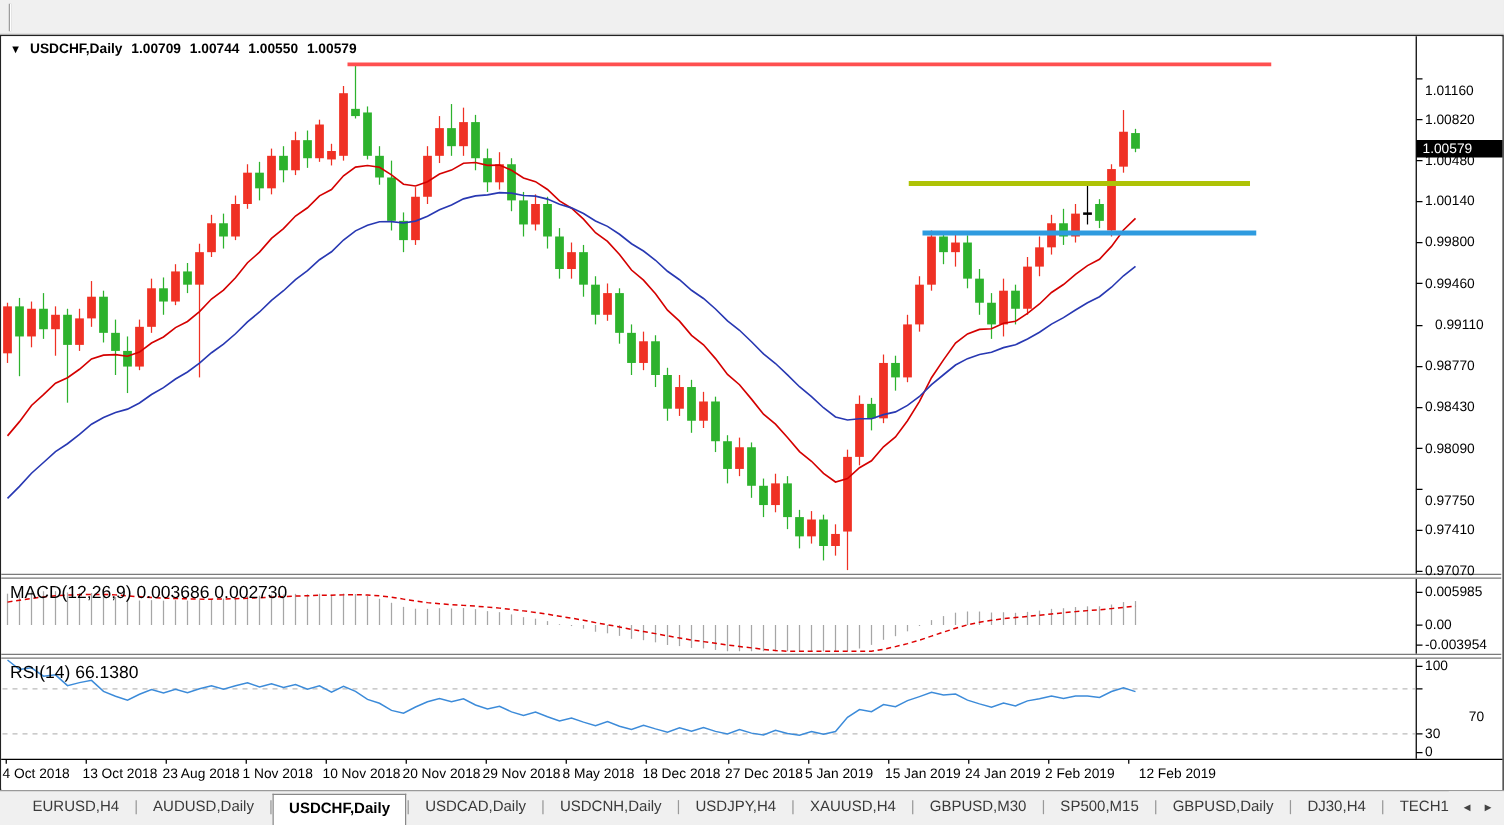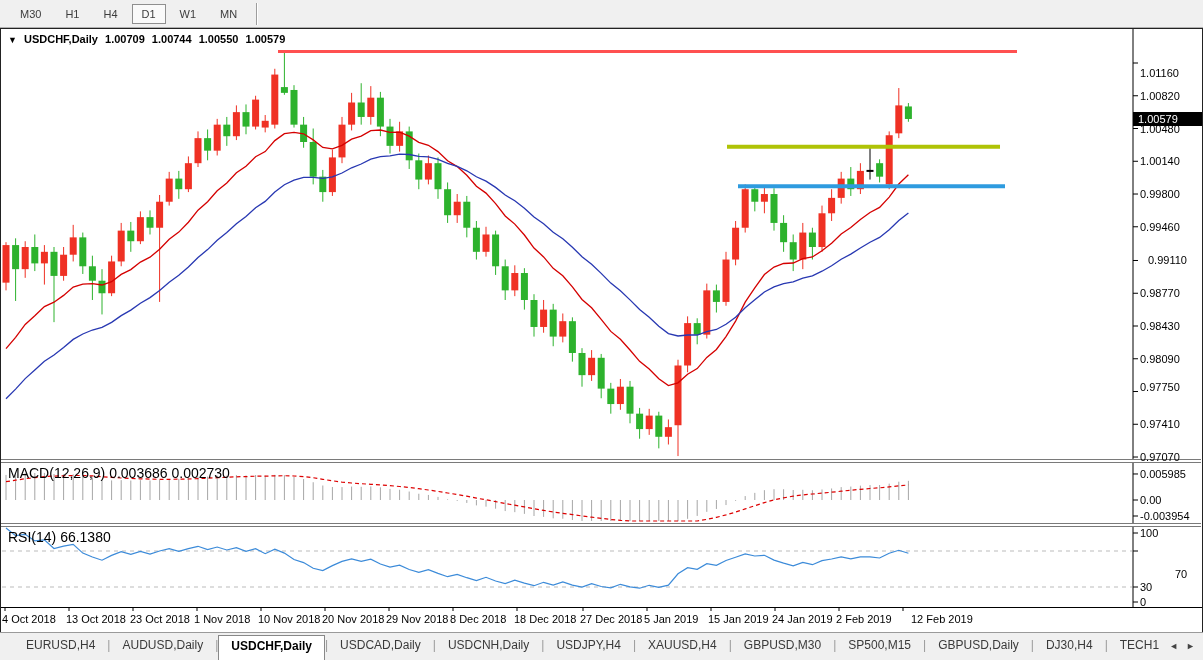--- a/index.html
+++ b/index.html
@@ -25,28 +25,20 @@
   .tab{padding:5px 12px 0 12px;font-size:12px;color:#3a3a3a;white-space:nowrap;cursor:default;}
   .tab.active{background:#fff;border:1px solid #888;border-bottom:none;font-weight:bold;color:#000;margin-top:2px;padding-top:3px;}
   .tabsep{padding:5px 0 0 0;color:#999;font-size:12px;}
   .tab-arrows{position:absolute;right:0;top:633px;height:25px;background:#f0f0f0;display:flex;
     align-items:center;gap:8px;padding:0 8px 0 10px;font-size:9px;color:#444;}
 </style>
 </head>
 <body>
 
 <div class="toolbar">
-  <div id="tf-buttons" style="display:flex;margin-left:8px;">
-      <div class="tf-btn">M30</div>
-      <div class="tf-btn">H1</div>
-      <div class="tf-btn">H4</div>
-      <div class="tf-btn active">D1</div>
-      <div class="tf-btn">W1</div>
-      <div class="tf-btn">MN</div>
-    </div>
   <div class="toolbar-sep"></div>
 </div>
 
 <div class="window"></div>
 <svg id="chart-svg" xmlns="http://www.w3.org/2000/svg">
     <rect x="1" y="29" width="1200" height="430" fill="#fff"></rect>
     <rect x="1" y="463" width="1200" height="60" fill="#fff"></rect>
     <rect x="1" y="527" width="1200" height="80" fill="#fff"></rect>
     <rect x="1" y="608" width="1200" height="23" fill="#fff"></rect>
     <line x1="6" y1="242.1907514450873" x2="6" y2="290.36030828516436" stroke="#EF3124" stroke-width="1"></line>
@@ -410,40 +402,40 @@
     <div class="ylab" style="top: 67px;">1.01160</div>
     <div class="ylab" style="top: 89.7553px;">1.00820</div>
     <div class="ylab" style="top: 122.511px;">1.00480</div>
     <div class="ylab" style="top: 155.266px;">1.00140</div>
     <div class="ylab" style="top: 188.021px;">0.99800</div>
     <div class="ylab" style="top: 220.776px; text-align: right;">0.99460</div>
     <div class="ylab" style="top: 254.495px; margin-left: 8px;">0.99110</div>
     <div class="ylab" style="top: 287.25px;">0.98770</div>
     <div class="ylab" style="top: 320.006px;">0.98430</div>
     <div class="ylab" style="top: 352.761px;">0.98090</div>
-    <div class="ylab" style="top: 381px;">0.97750</div>
+    <div class="ylab" style="top: 395px;">0.97750</div>
     <div class="ylab" style="top: 418.272px;">0.97410</div>
     <div class="ylab" style="top: 451.027px; text-align: center;">0.97070</div>
     <div class="ylab" style="top: 467.978px;">0.005985</div>
     <div class="ylab" style="top: 494px; text-align: right;">0.00</div>
     <div class="ylab" style="top: 510px;">-0.003954</div>
     <div class="ylab" style="top: 527px;">100</div>
     <div class="ylab" style="top: 568px; margin-left: 35px;">70</div>
     <div class="ylab" style="top: 581px;">30</div>
     <div class="ylab" style="top: 596px;">0</div>
   </div>
 <div id="xlabels">
     <div class="xlab" style="left: 2px;">4 Oct 2018</div>
     <div class="xlab" style="left: 66px;">13 Oct 2018</div>
-    <div class="xlab" style="left: 130px;">23 Oct 2018</div>
+    <div class="xlab" style="left: 130px;">23 Aug 2018</div>
     <div class="xlab" style="left: 194px;">1 Nov 2018</div>
     <div class="xlab" style="left: 258px;">10 Nov 2018</div>
     <div class="xlab" style="left: 322px;">20 Nov 2018</div>
     <div class="xlab" style="left: 386px;">29 Nov 2018</div>
-    <div class="xlab" style="left: 450px;">8 Dec 2018</div>
+    <div class="xlab" style="left: 450px;">8 May 2018</div>
     <div class="xlab" style="left: 514px;">18 Dec 2018</div>
     <div class="xlab" style="left: 580px;">27 Dec 2018</div>
     <div class="xlab" style="left: 644px;">5 Jan 2019</div>
     <div class="xlab" style="left: 708px;">15 Jan 2019</div>
     <div class="xlab" style="left: 772px;">24 Jan 2019</div>
     <div class="xlab" style="left: 836px;">2 Feb 2019</div>
     <div class="xlab" style="left: 900px; margin-left: 11px;">12 Feb 2019</div>
   </div>
 
 <div class="tabbar" id="tabbar">

